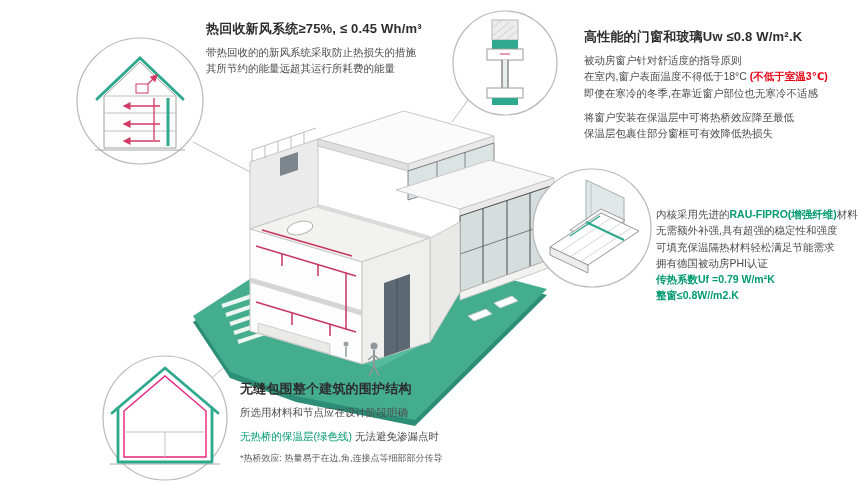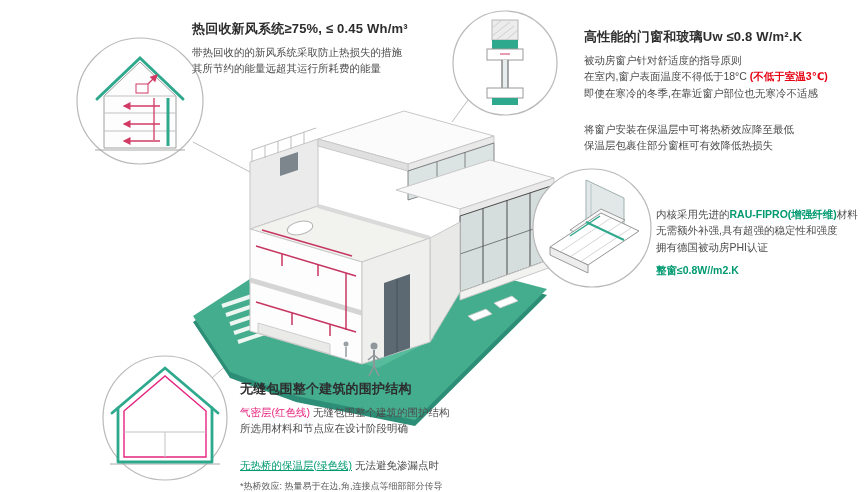--- a/index.html
+++ b/index.html
@@ -4,27 +4,27 @@
 <style>
   html,body{margin:0;padding:0;background:#ffffff;}
   .canvas{
     position:relative;width:865px;height:492px;background:#ffffff;overflow:hidden;
     font-family:"Liberation Sans","DejaVu Sans",sans-serif;
   }
   .scene{position:absolute;left:0;top:0;}
   .tb{position:absolute;}
   .tb .title{font-size:13px;font-weight:700;color:#2d2d2d;margin-bottom:6px;letter-spacing:0.2px;}
   .tb .body{font-size:10.5px;color:#4c4c4c;line-height:1.55;}
-  .tb .body .gap{margin-top:20px;}
+  .tb .body .gap{margin-top:8px;}
   .red-text{color:#e60012;font-weight:bold;}
   .magenta-text{color:#e5247e;}
-  .green-text{color:#009a70;text-decoration:underline;}
-  .green-bold{color:#009a70;font-weight:700;margin-top:7px;}
+  .green-text{color:#009a70;}
+  .green-bold{color:#009a70;font-weight:700;}
   .footnote{font-size:9px;color:#5a5a5a;margin-top:7px;}
-  #tb-top-left{left:192px;top:20px;width:255px;}
+  #tb-top-left{left:206px;top:20px;width:255px;}
   #tb-top-right{left:584px;top:28px;width:276px;}
   #tb-right-mid{left:656px;top:206px;width:206px;}
   #tb-bottom-left{left:240px;top:380px;width:345px;}
 </style>
 </head>
 <body>
 
 <div class="canvas">
 
   <svg class="scene" width="865" height="492" viewBox="0 0 865 492" aria-hidden="true">
@@ -215,28 +215,29 @@
       <div>即使在寒冷的冬季,在靠近窗户部位也无寒冷不适感</div>
       <div class="gap">将窗户安装在保温层中可将热桥效应降至最低</div>
       <div>保温层包裹住部分窗框可有效降低热损失</div>
     </div>
   </div>
 
   <div class="tb" id="tb-right-mid">
     <div class="body">
       <div><span>内核采用先进的</span><span class="green-bold">RAU-FIPRO(增强纤维)</span><span>材料</span></div>
       <div>无需额外补强,具有超强的稳定性和强度</div>
+      <div>可填充保温隔热材料轻松满足节能需求</div>
       <div>拥有德国被动房PHI认证</div>
+      <div class="green-bold">传热系数Uf =0.79 W/m²K</div>
       <div class="green-bold">整窗≤0.8W//m2.K</div>
     </div>
   </div>
 
   <div class="tb" id="tb-bottom-left">
     <div class="title">无缝包围整个建筑的围护结构</div>
     <div class="body">
-      <div><span class="magenta-text">气密层(红色线)</span><span> 无缝包围整个建筑的围护结构</span></div>
       <div>所选用材料和节点应在设计阶段明确</div>
       <div class="gap"><span class="green-text">无热桥的保温层(绿色线)</span><span> 无法避免渗漏点时</span></div>
       <div class="footnote">*热桥效应: 热量易于在边,角,连接点等细部部分传导</div>
     </div>
   </div>
 
 </div>
 
 </body></html>

